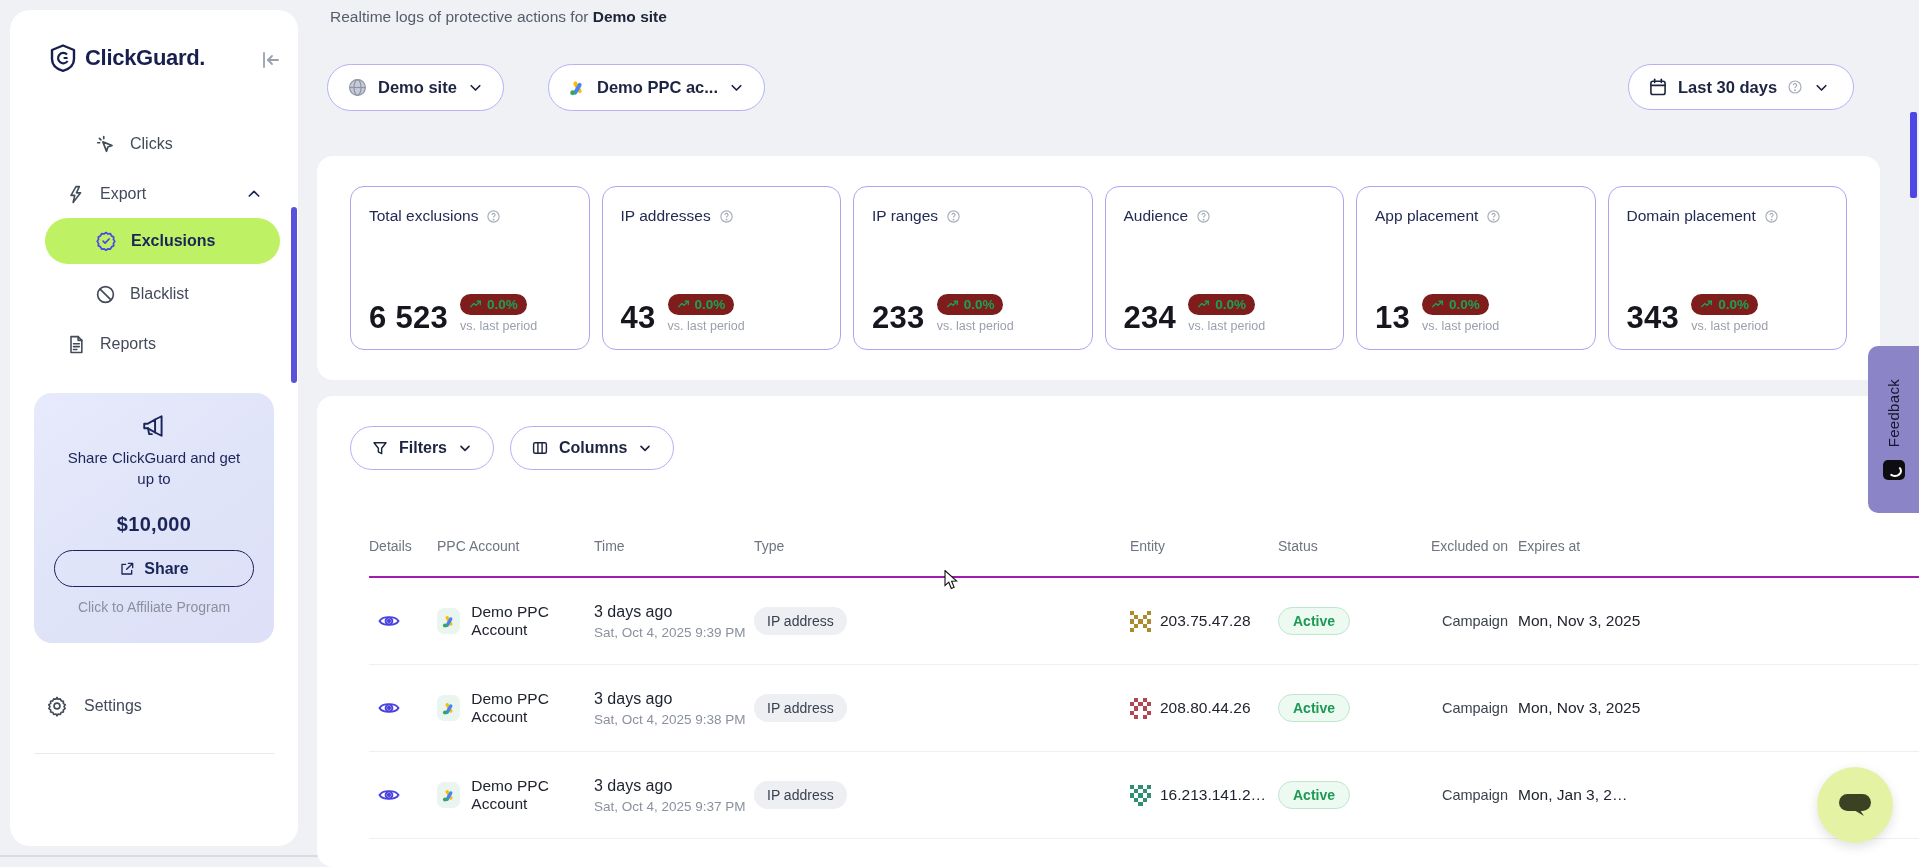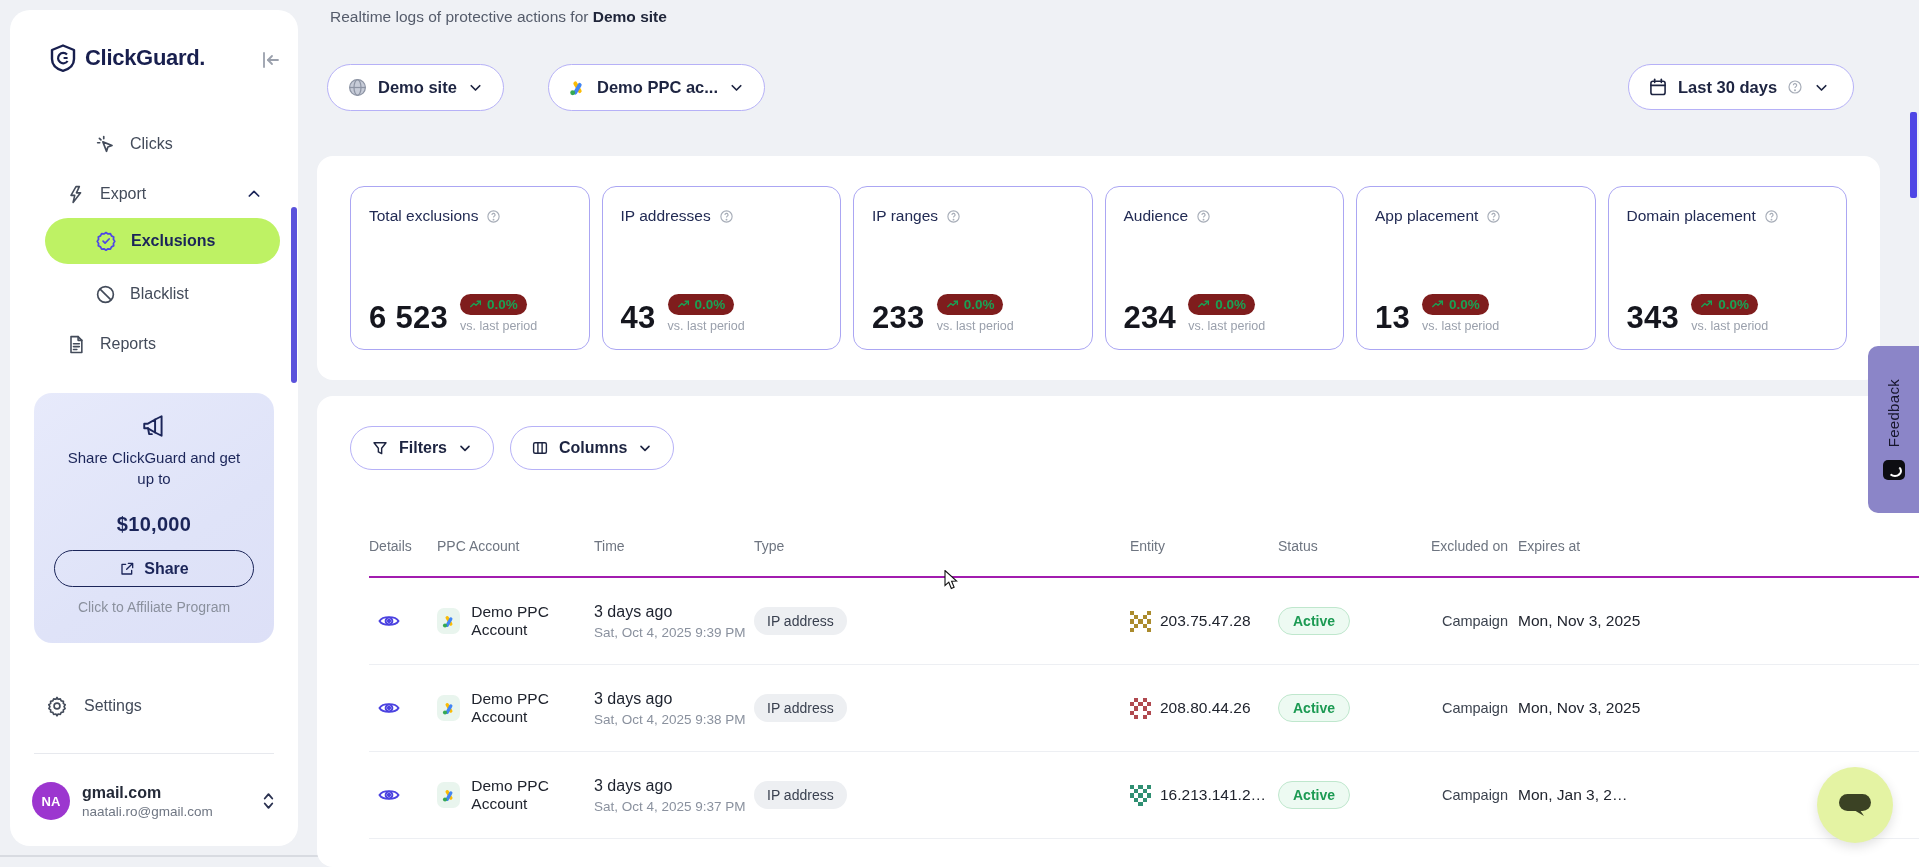--- a/index.html
+++ b/index.html
@@ -226,33 +226,20 @@
         <svg width="22" height="22" viewBox="0 0 24 24" fill="none" stroke="currentColor" stroke-width="1.8" stroke-linecap="round" stroke-linejoin="round">
           <circle cx="12" cy="12" r="3.2"></circle>
           <path d="M12 2.6 l1.2 2.1 2.4-.5 1 2.2 2.4.4-.1 2.4 2 1.4-1.2 2.1 1.2 2.1-2 1.4.1 2.4-2.4.4-1 2.2-2.4-.5-1.2 2.1-1.2-2.1-2.4.5-1-2.2-2.4-.4.1-2.4-2-1.4 1.2-2.1-1.2-2.1 2-1.4-.1-2.4 2.4-.4 1-2.2 2.4.5Z"></path>
         </svg>
       </span>
       <span>Settings</span>
     </div>
 
     <div class="side-divider"></div>
 
-    <div class="account">
-      <div class="avatar" style="background: rgb(156, 54, 207);">NA</div>
-      <div class="acct-text">
-        <div class="acct-name">gmail.com</div>
-        <div class="acct-email">naatali.ro@gmail.com</div>
-      </div>
-      <span class="acct-chevrons">
-        <svg width="15" height="20" viewBox="0 0 24 30" fill="none" stroke="currentColor" stroke-width="3" stroke-linecap="round" stroke-linejoin="round">
-          <polyline points="6,11 12,4 18,11"></polyline>
-            <polyline points="6,19 12,26 18,19"></polyline>
-        </svg>
-      </span>
-    </div>
   </div>
 
   <div class="subtitle">
     <span>Realtime logs of protective actions for </span><b>Demo site</b>
   </div>
 
   <div class="pill-btn site-pill">
     <span>
       <svg width="21" height="21" viewBox="0 0 24 24" fill="#c7ccd8" stroke="#8d94a4" stroke-width="1.4">
         <circle cx="12" cy="12" r="9"></circle>

